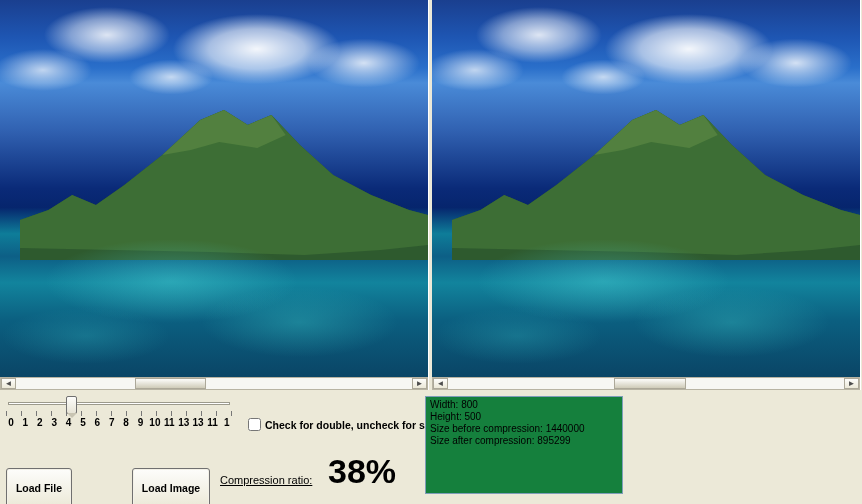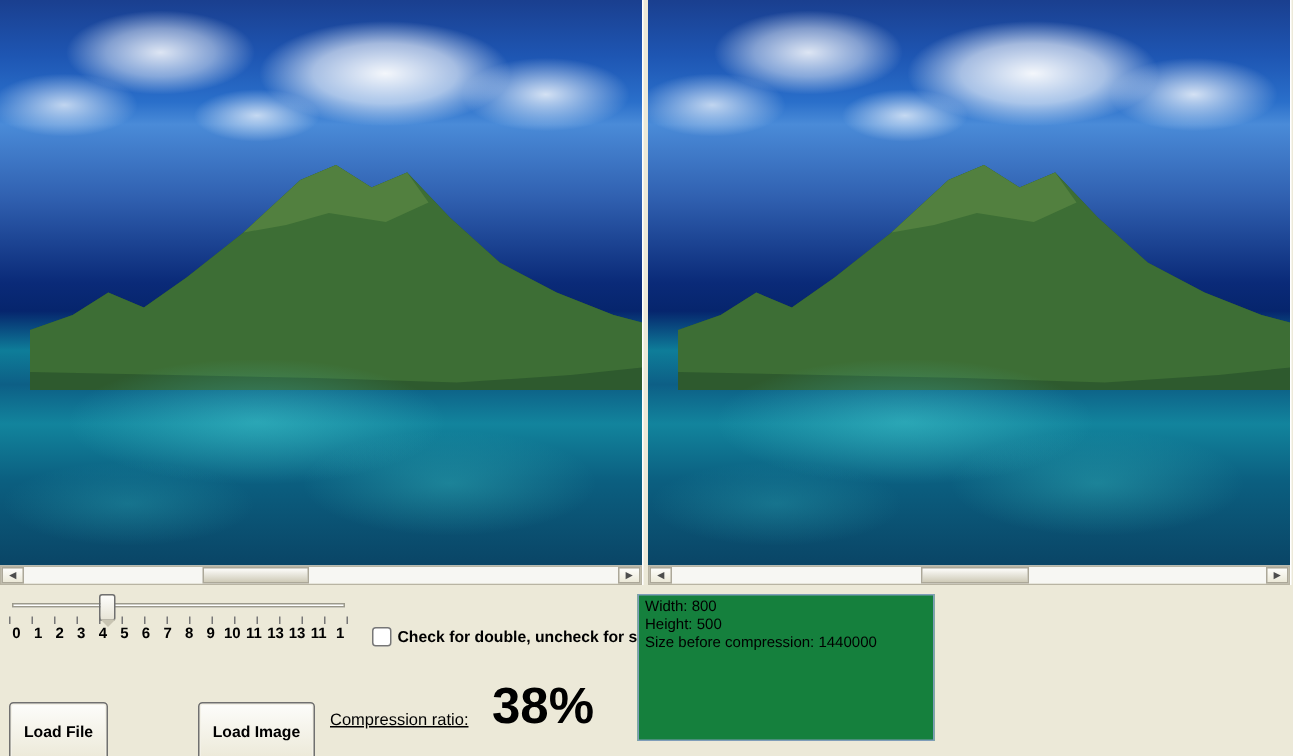--- a/index.html
+++ b/index.html
@@ -227,15 +227,16 @@
   <button class="btn btn-loadfile">Load File</button>
   <button class="btn btn-loadimage">Load Image</button>
 
   <div class="ratio-label">Compression ratio:</div>
   <div class="ratio-value">38%</div>
 
   <div class="info-box">
     <div><span>Width: </span><span>800</span></div>
     <div><span>Height: </span><span>500</span></div>
     <div><span>Size before compression: </span><span>1440000</span></div>
+    <div><span>Size after compression: </span><span>895299</span></div>
   </div>
 
 </div>
 
 </body></html>

